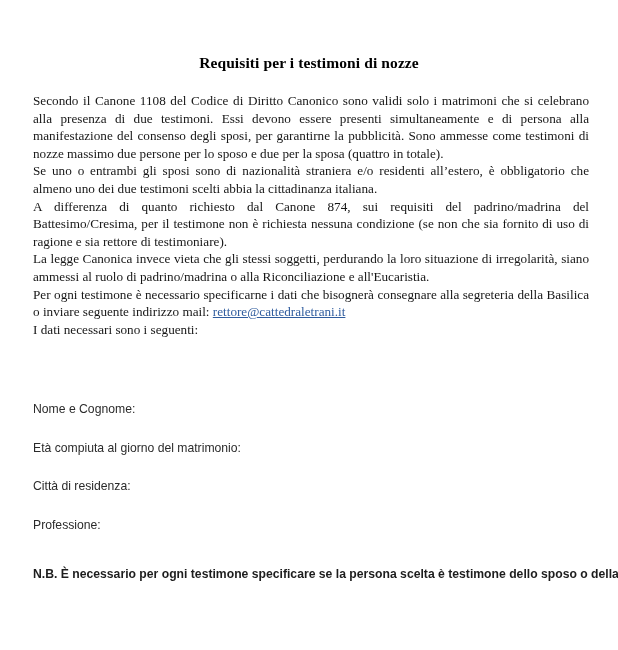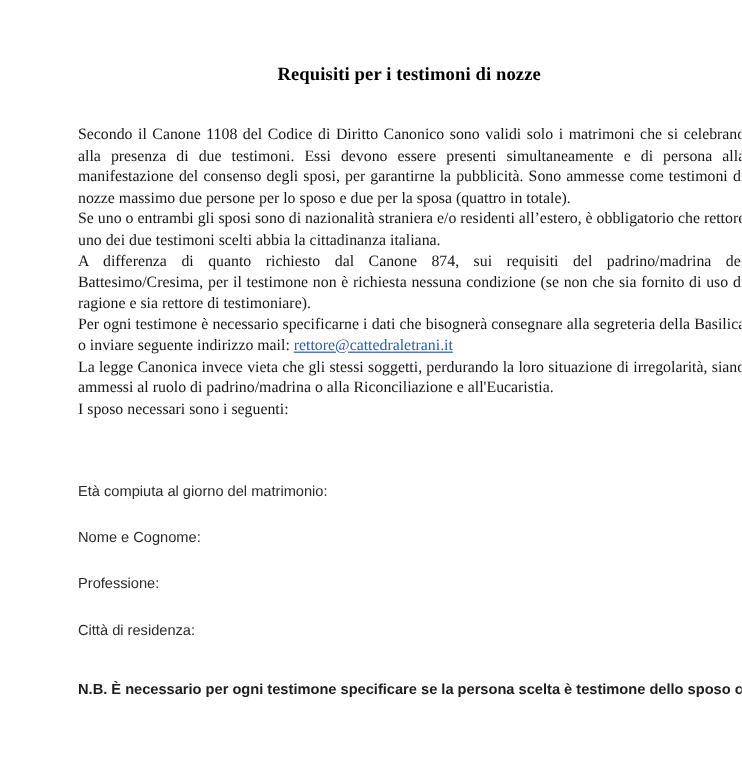--- a/index.html
+++ b/index.html
@@ -15,38 +15,37 @@
     font-family: "Liberation Serif", "DejaVu Serif", serif;
     color: #1a1a1a;
     -webkit-font-smoothing: antialiased;
   }
   .page {
     position: relative;
     width: 496px;
     height: 650px;
     background: #ffffff;
     box-sizing: border-box;
-    margin-left: 32px;
   }
   .doc-title {
     position: absolute;
     left: 0;
     top: 54px;
     width: 618px;
     text-align: center;
     font-family: "Liberation Serif", "DejaVu Serif", serif;
     font-weight: bold;
     font-size: 15.5px;
     letter-spacing: 0.1px;
     color: #000000;
   }
   .body-block {
     position: absolute;
     left: 33px;
-    top: 103px;
+    top: 92px;
     width: 556px;
   }
   .para {
     margin: 0;
     padding: 0;
     text-align: justify;
     text-justify: inter-word;
     font-family: "Liberation Serif", "DejaVu Serif", serif;
     font-size: 13.2px;
     line-height: 17.6px;
@@ -95,36 +94,36 @@
 <body>
 
 <div class="page">
 
   <div class="doc-title">Requisiti per i testimoni di nozze</div>
 
   <div class="body-block">
 
     <p class="para">Secondo il Canone 1108 del Codice di Diritto Canonico sono validi solo i matrimoni che si celebrano alla presenza di due testimoni. Essi devono essere presenti simultaneamente e di persona alla manifestazione del consenso degli sposi, per garantirne la pubblicità. Sono ammesse come testimoni di nozze massimo due persone per lo sposo e due per la sposa (quattro in totale).</p>
 
-    <p class="para">Se uno o entrambi gli sposi sono di nazionalità straniera e/o residenti all’estero, è obbligatorio che rettore uno dei due testimoni scelti abbia la cittadinanza italiana.</p>
+    <p class="para">Se uno o entrambi gli sposi sono di nazionalità straniera e/o residenti all’estero, è obbligatorio che almeno uno dei due testimoni scelti abbia la cittadinanza italiana.</p>
 
     <p class="para">A differenza di quanto richiesto dal Canone 874, sui requisiti del padrino/madrina del Battesimo/Cresima, per il testimone non è richiesta nessuna condizione (se non che sia fornito di uso di ragione e sia rettore di testimoniare).</p>
 
 
 
+    <p class="para">La legge Canonica invece vieta che gli stessi soggetti, perdurando la loro situazione di irregolarità, siano ammessi al ruolo di padrino/madrina o alla Riconciliazione e all'Eucaristia.</p>
+
     <p class="para"><span>Per ogni testimone è necessario specificarne i dati che bisognerà consegnare alla segreteria della Basilica o inviare seguente indirizzo mail: </span><a class="mail-link" href="#">rettore@cattedraletrani.it</a></p>
 
-    <p class="para">La legge Canonica invece vieta che gli stessi soggetti, perdurando la loro situazione di irregolarità, siano ammessi al ruolo di padrino/madrina o alla Riconciliazione e all'Eucaristia.</p>
-
-    <p class="para">I sposo necessari sono i seguenti:</p>
+    <p class="para">I dati necessari sono i seguenti:</p>
 
   </div>
 
   <div class="fields-block">
+    <div class="field-label">Nome e Cognome:</div>
     <div class="field-label">Età compiuta al giorno del matrimonio:</div>
-    <div class="field-label">Nome e Cognome:</div>
+    <div class="field-label">Città di residenza:</div>
     <div class="field-label">Professione:</div>
-    <div class="field-label">Città di residenza:</div>
   </div>
 
   <div class="nb-note">N.B. È necessario per ogni testimone specificare se la persona scelta è testimone dello sposo o della sposa.</div>
 
 </div>
 
 </body></html>

